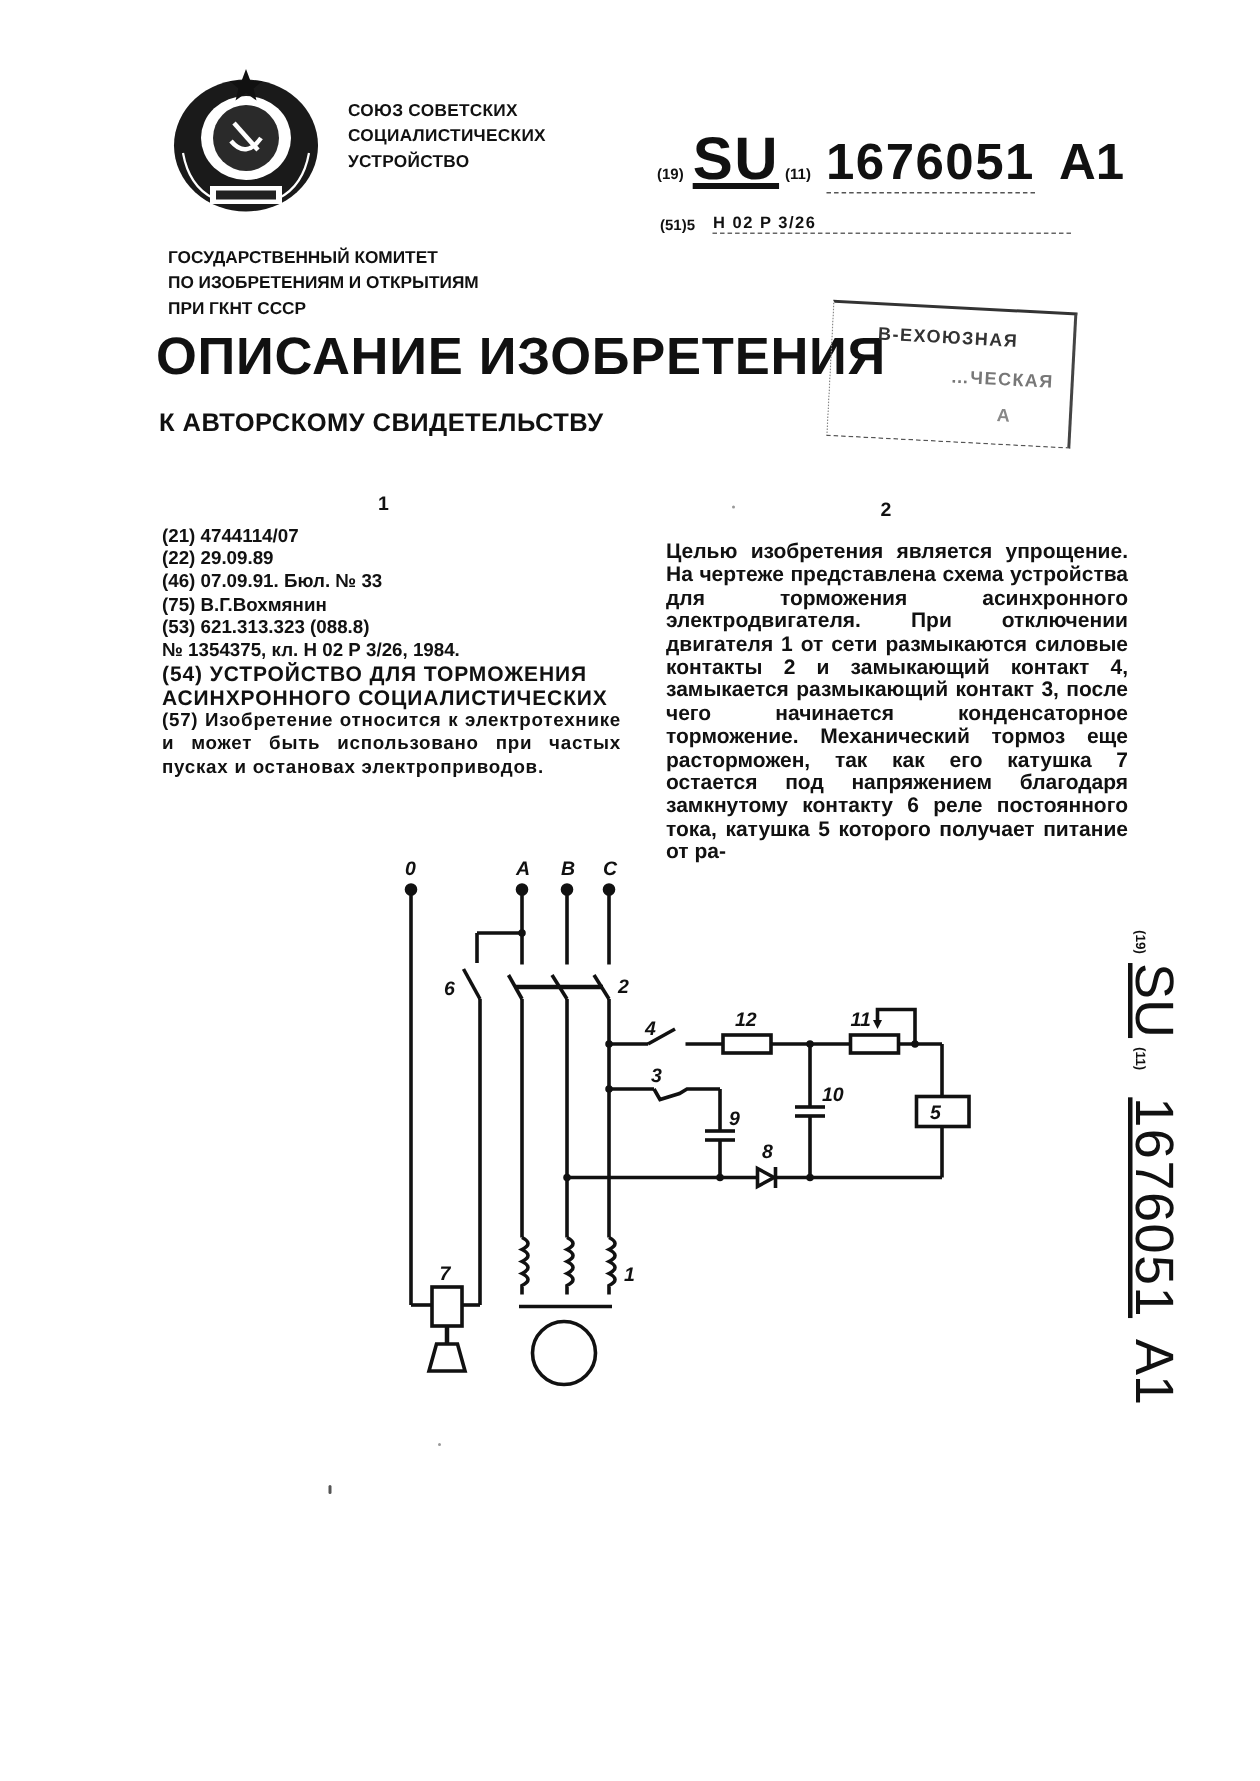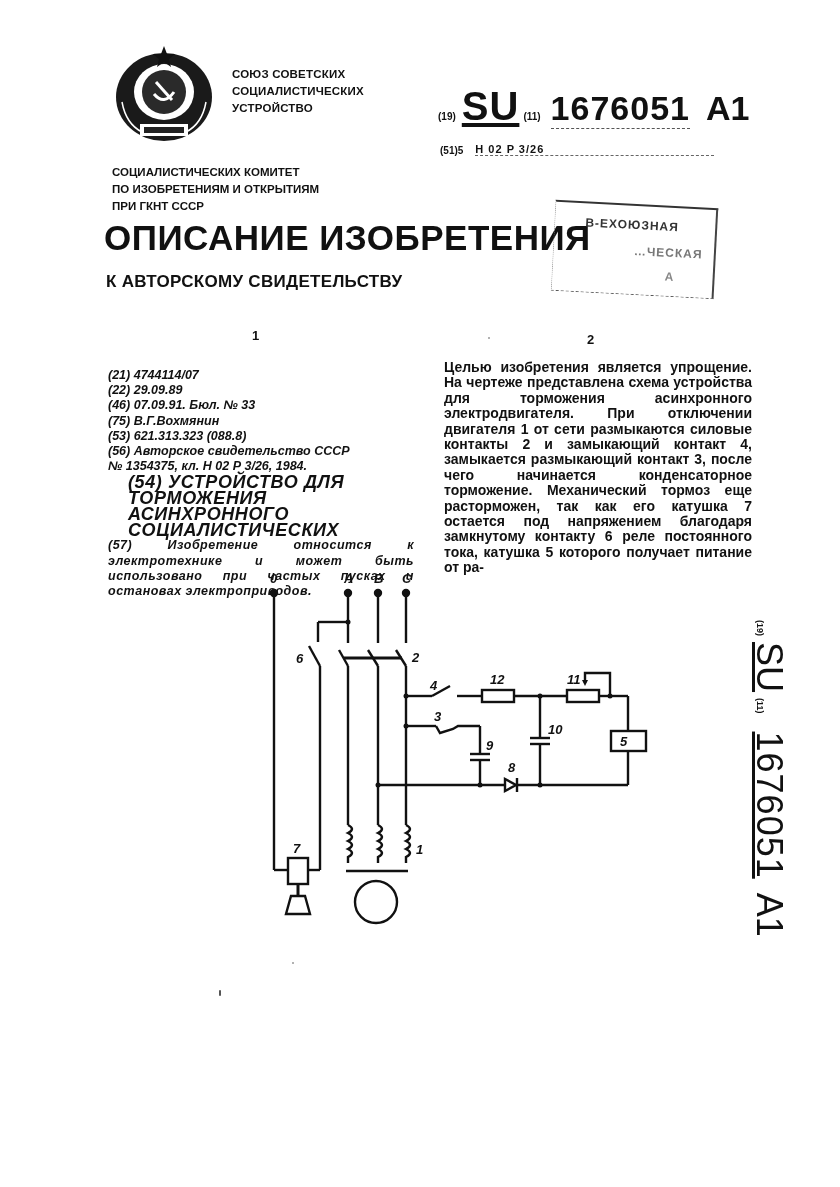--- a/index.html
+++ b/index.html
@@ -20,25 +20,25 @@
     .ipc .val { font-size: 11px; font-weight: bold; margin-left: 12px; letter-spacing: 1px; border-bottom: 1px dashed #666; padding-right: 170px; }
     .title { left: 104px; top: 218px; font-size: 35px; font-weight: bold; letter-spacing: 0.5px; }
     .subtitle { left: 106px; top: 272px; font-size: 17px; font-weight: bold; letter-spacing: 0.3px; }
     .stamp { left: 553px; top: 204px; width: 160px; height: 88px; transform: rotate(3deg);
       border-top: 2px solid #333; border-right: 2px solid #444; border-bottom: 1px dashed #555; border-left: 1px dotted #888;
       color: #555; font-size: 12px; font-weight: bold; }
     .stamp .l1 { position: absolute; left: 30px; top: 12px; letter-spacing: 1px; color: #333; }
     .stamp .l2 { position: absolute; left: 80px; top: 38px; letter-spacing: 1px; color: #777; }
     .stamp .l3 { position: absolute; left: 112px; top: 62px; color: #888; }
     .colnum { font-weight: bold; font-size: 13px; }
-    .col1 { left: 108px; top: 368px; width: 306px; font-size: 12.5px; font-weight: bold; line-height: 15.2px; font-style: italic; }
+    .col1 { left: 108px; top: 350px; width: 306px; font-size: 12.5px; font-weight: bold; line-height: 15.2px; }
     .col2 { left: 444px; top: 360px; width: 308px; font-size: 14px; font-weight: bold; line-height: 15.4px; text-align: justify; }
     .col2 p, .col1 p { margin: 0; }
     .biblio-line { white-space: nowrap; }
-    .inv-title { font-size: 18px; letter-spacing: 0.6px; line-height: 16px; margin-left: 20px; }
+    .inv-title { font-size: 14px; letter-spacing: 0.6px; line-height: 16px; }
     .abstract { text-align: justify; letter-spacing: 0.5px; }
     .diagram { left: 240px; top: 560px; width: 420px; height: 380px; }
     .side { left: 750px; top: 620px; width: 40px; height: 320px; }
     .side-inner { position: absolute; left: 40px; top: 0; transform-origin: 0 0; transform: rotate(90deg); white-space: nowrap; display: flex; align-items: baseline; }
     .side-inner .su2 { font-size: 36px; font-weight: normal; text-decoration: underline; margin: 0 6px; }
     .side-inner .num2 { font-size: 36px; margin-left: 18px; letter-spacing: 1px; text-decoration: underline; }
     .side-inner .kind2 { font-size: 36px; margin-left: 14px; }
     .side-inner .c { font-size: 9px; font-weight: bold; }
     .speck { position: absolute; width: 2px; height: 2px; background: #999; border-radius: 1px; }
   </style>
@@ -60,21 +60,21 @@
   </svg>
 </div>
 
 <div class="abs union">
   <div>СОЮЗ СОВЕТСКИХ</div>
   <div>СОЦИАЛИСТИЧЕСКИХ</div>
   <div>УСТРОЙСТВО</div>
 </div>
 
 <div class="abs committee">
-  <div>СОЦИАЛИСТИЧЕСКИХ КОМИТЕТ</div>
+  <div>ГОСУДАРСТВЕННЫЙ КОМИТЕТ</div>
   <div>ПО ИЗОБРЕТЕНИЯМ И ОТКРЫТИЯМ</div>
   <div>ПРИ ГКНТ СССР</div>
 </div>
 
 <div class="abs patnum">
   <span class="code-small">(19)</span>
   <span class="su">SU</span>
   <span class="code-small">(11)</span>
   <span class="num">1676051</span>
   <span class="kind">A1</span>
@@ -96,21 +96,20 @@
 
 <div class="abs colnum" style="left:252px; top:328px;">1</div>
 <div class="abs colnum" style="left:587px; top:332px;">2</div>
 
 <div class="abs col1">
   <div class="biblio-line">(21) 4744114/07</div>
   <div class="biblio-line">(22) 29.09.89</div>
   <div class="biblio-line">(46) 07.09.91. Бюл. № 33</div>
   <div class="biblio-line">(75) В.Г.Вохмянин</div>
   <div class="biblio-line">(53) 621.313.323 (088.8)</div>
-  <div class="biblio-line">(56) Авторское свидетельство СССР</div>
   <div class="biblio-line">№ 1354375, кл. Н 02 Р 3/26, 1984.</div>
   <div class="inv-title">
     <div>(54) УСТРОЙСТВО ДЛЯ ТОРМОЖЕНИЯ</div>
     <div>АСИНХРОННОГО СОЦИАЛИСТИЧЕСКИХ</div>
   </div>
   <p class="abstract">(57) Изобретение относится к электротехнике и может быть использовано при частых пусках и остановах электроприводов.</p>
 </div>
 
 <div class="abs col2">
   <p>Целью изобретения является упрощение. На чертеже представлена схема устройства для торможения асинхронного электродвигателя. При отключении двигателя 1 от сети размыкаются силовые контакты 2 и замыкающий контакт 4, замыкается размыкающий контакт 3, после чего начинается конденсаторное торможение. Механический тормоз еще расторможен, так как его катушка 7 остается под напряжением благодаря замкнутому контакту 6 реле постоянного тока, катушка 5 которого получает питание от ра-</p>

